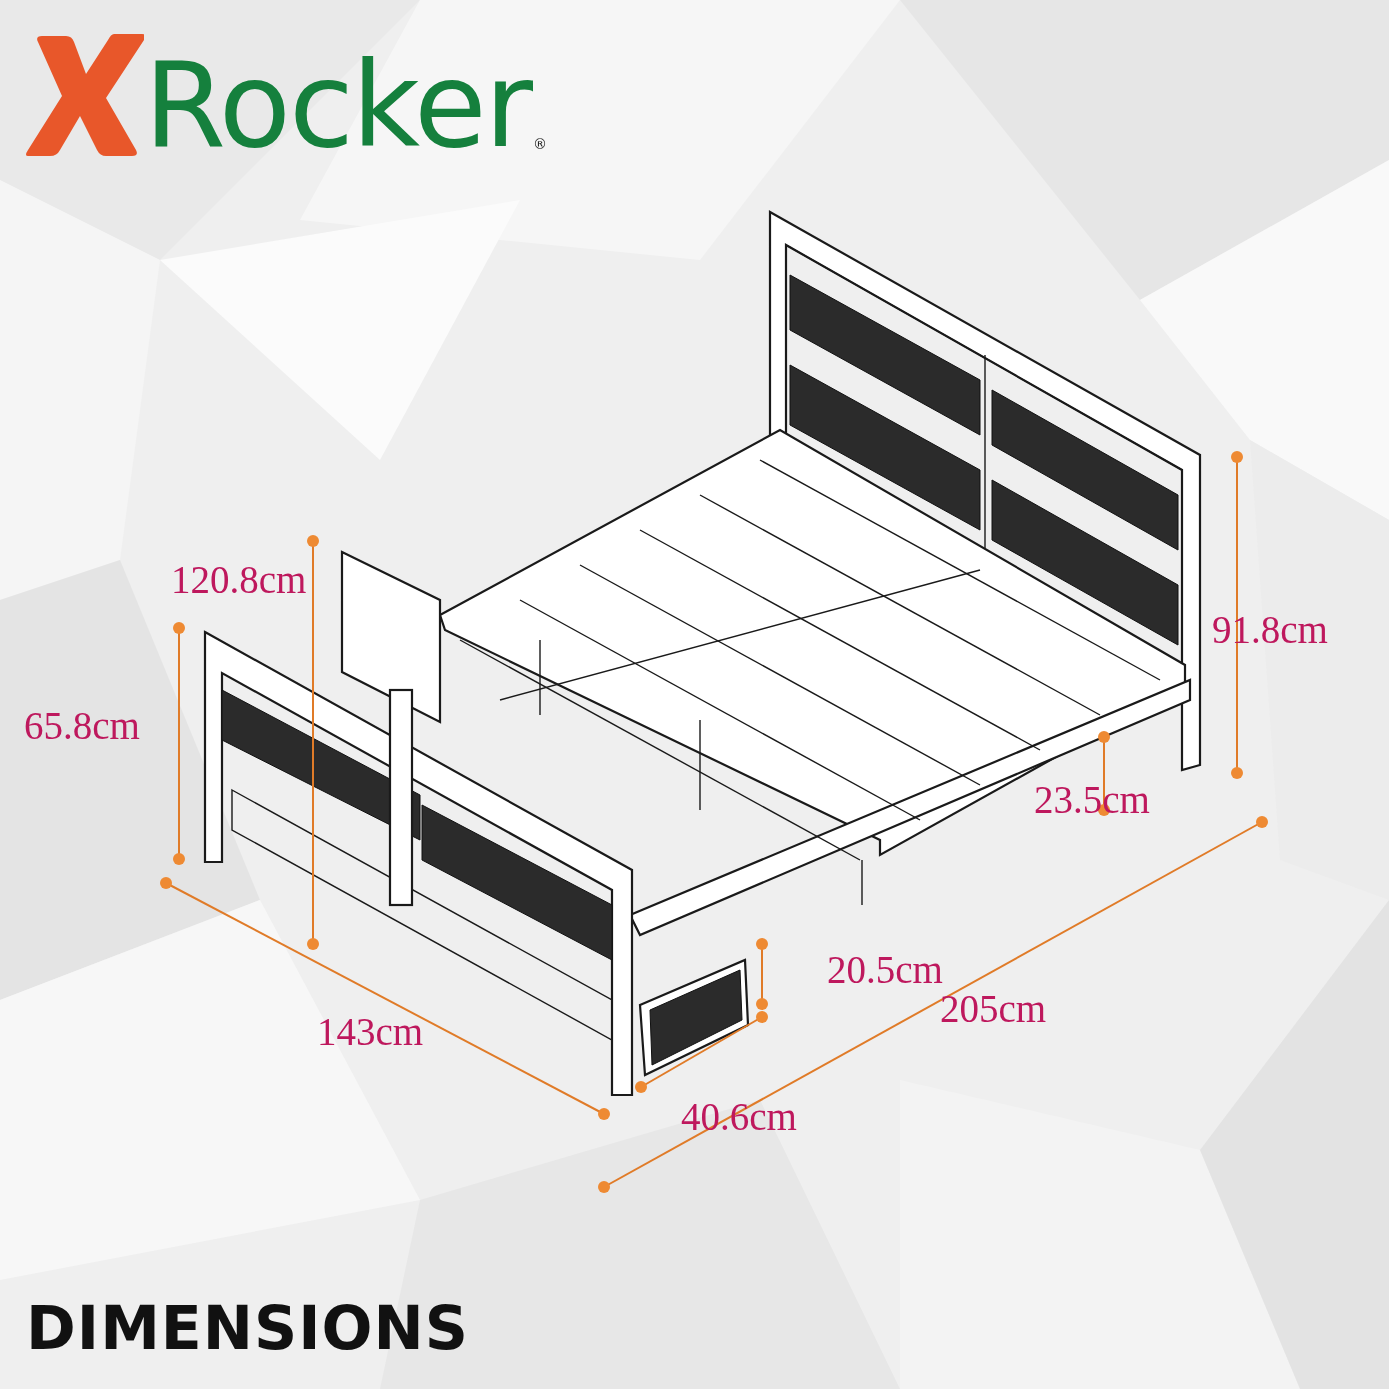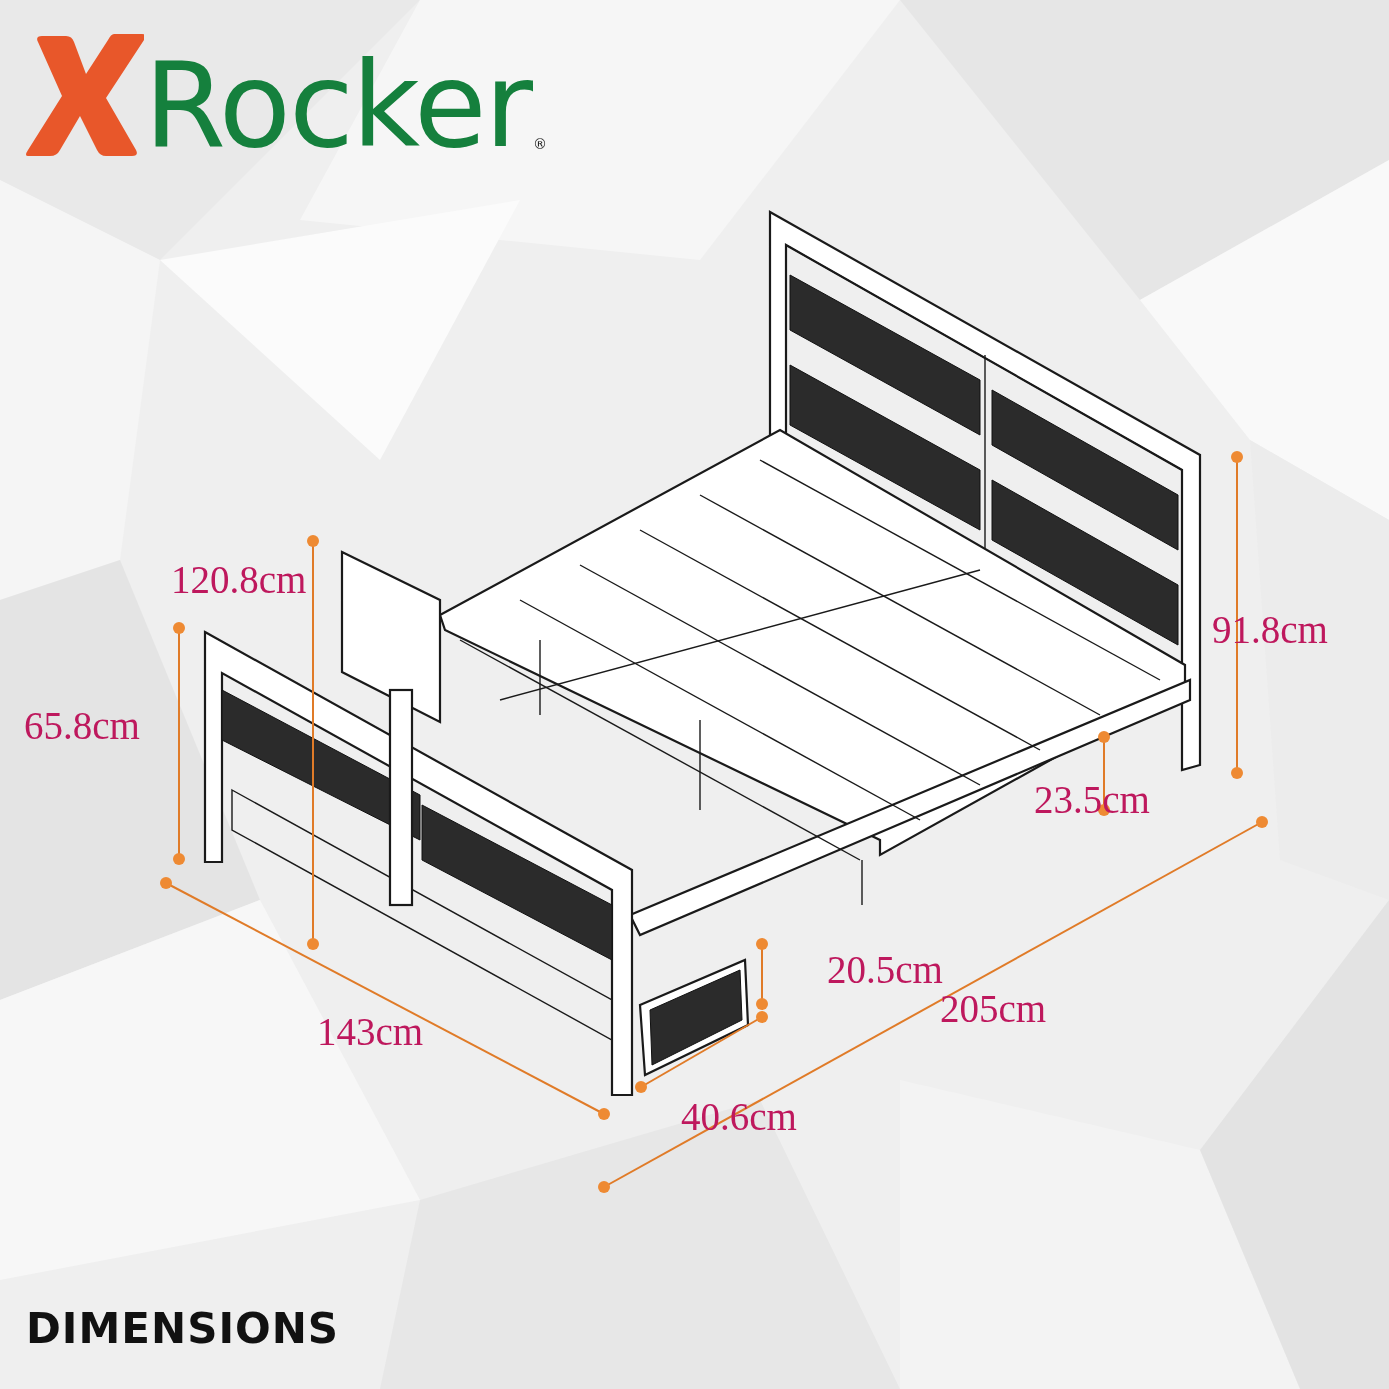--- a/index.html
+++ b/index.html
@@ -2,21 +2,21 @@
 <html><head>
 <meta charset="utf-8">
 <style>
   html,body{margin:0;padding:0;}
   body{width:1389px;height:1389px;position:relative;overflow:hidden;background:#f1f1f1;font-family:"DejaVu Sans","Liberation Sans",sans-serif;}
   .bg{position:absolute;left:0;top:0;width:1389px;height:1389px;}
   .logo{position:absolute;left:26px;top:26px;height:130px;display:flex;align-items:flex-end;}
   .logo-x{width:118px;height:124px;}
   .logo-word{font-family:"DejaVu Sans","Liberation Sans",sans-serif;font-size:118px;line-height:1;color:#15803d;letter-spacing:-2px;margin-left:0px;margin-bottom:-8px;font-weight:normal;}
   .logo-reg{font-size:14px;color:#1e1e1e;margin-left:2px;margin-bottom:4px;}
-  .title{position:absolute;left:26px;top:1298px;font-family:"DejaVu Sans","Liberation Sans",sans-serif;font-weight:bold;font-size:42px;letter-spacing:1px;color:#111;line-height:1;margin-top:10px;}
+  .title{position:absolute;left:26px;top:1298px;font-family:"DejaVu Sans","Liberation Sans",sans-serif;font-weight:bold;font-size:60px;letter-spacing:1px;color:#111;line-height:1;}
   .dim-label{position:absolute;font-family:Liberation Serif, serif;font-size:39px;color:#be185d;line-height:1;white-space:nowrap;}
   svg .ln{stroke:#e07b28;stroke-width:2;fill:none;}
   svg .dot{fill:#ee8a33;}
   svg .fr{stroke:#1a1a1a;stroke-width:2.2;fill:#fff;}
   svg .fr2{stroke:#1a1a1a;stroke-width:1.4;fill:none;}
   svg .mesh{fill:#2b2b2b;stroke:#111;stroke-width:1;}
 </style>
 </head>
 <body>
 

